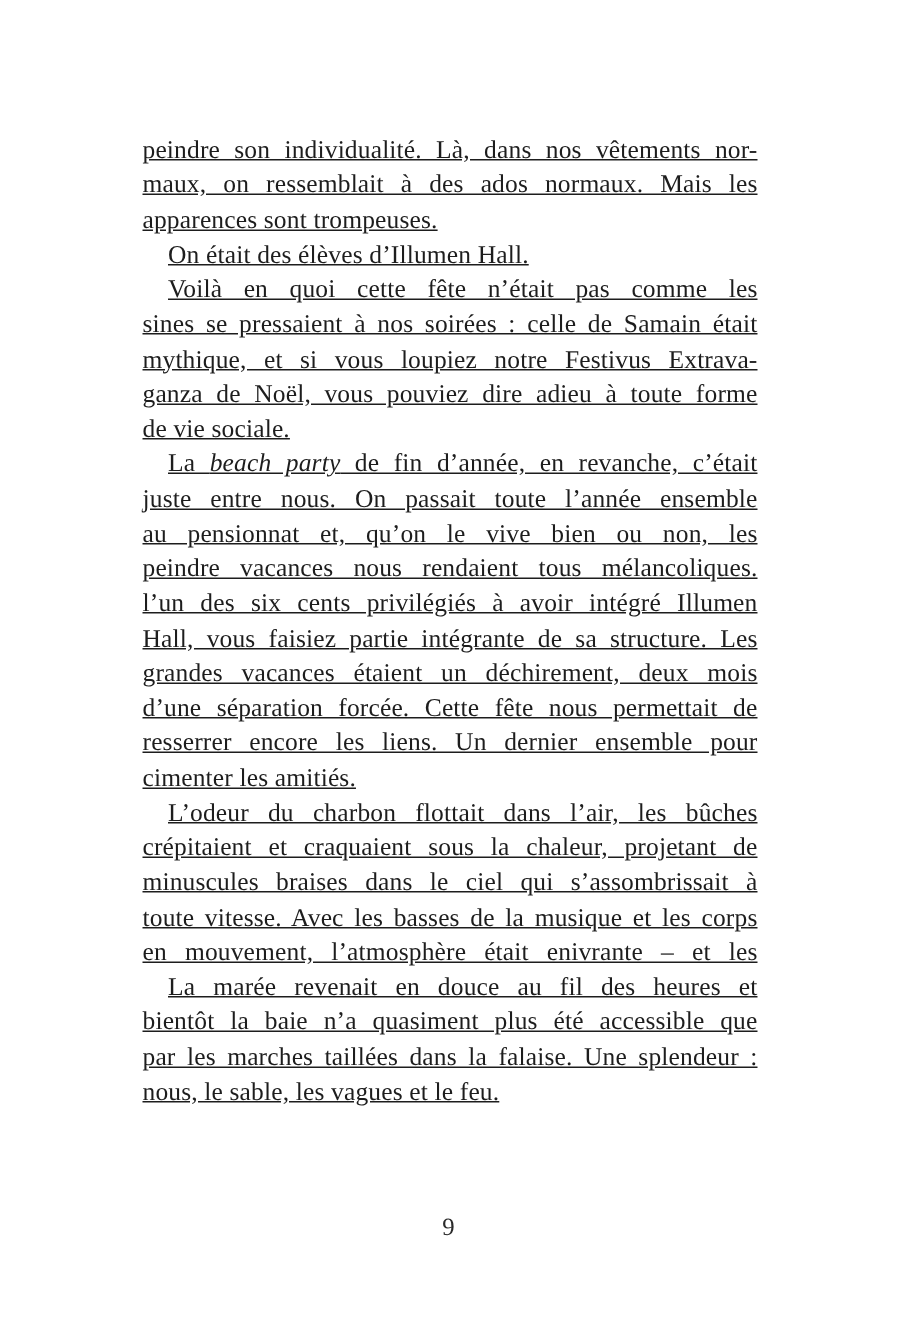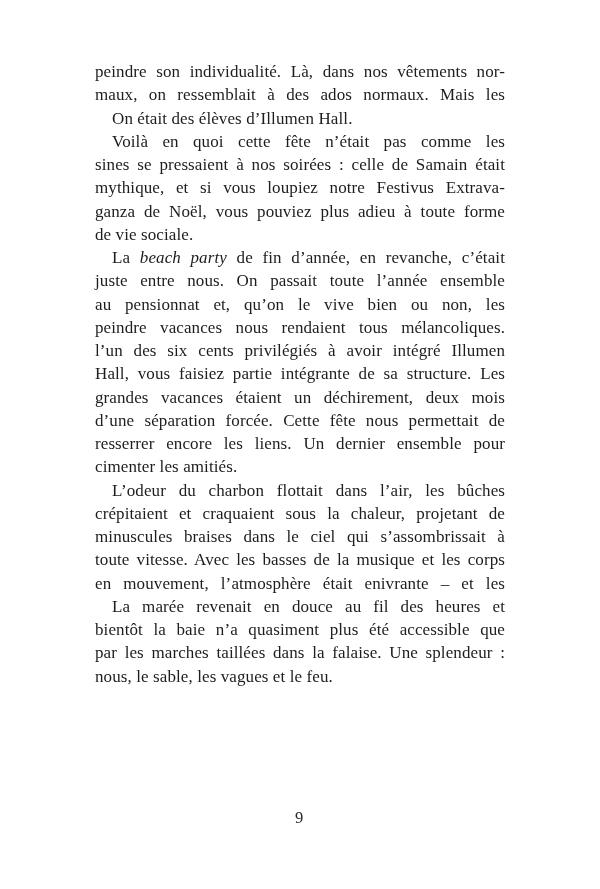--- a/index.html
+++ b/index.html
@@ -12,22 +12,23 @@
     width: 600px;
     height: 889px;
     background: #ffffff;
     font-family: "Liberation Serif", "DejaVu Serif", serif;
     color: #1d1d1d;
     overflow: hidden;
   }
   .text-block {
     position: absolute;
     left: 95px;
-    top: 60px;
+    top: 88px;
     width: 410px;
+    text-decoration: underline;
   }
   .line {
     font-size: 17px;
     line-height: 23.25px;
     height: 23.25px;
     text-align: justify;
     text-align-last: justify;
     -moz-text-align-last: justify;
     white-space: normal;
     letter-spacing: 0.1px;
@@ -52,25 +53,26 @@
     color: #2a2a2a;
   }
 </style>
 </head>
 <body>
 
 <div class="book-page" style="color: rgb(29, 29, 29); background: rgb(255, 255, 255);">
   <div class="text-block" id="text-block">
       <div class="line"><span>peindre son individualité. Là, dans nos vêtements nor-</span></div>
       <div class="line"><span>maux, on ressemblait à des ados normaux. Mais les</span></div>
+      <div class="line flush"><span>apparences sont trompeuses.</span></div>
       <div class="line indent flush"><span>On était des élèves d’Illumen Hall.</span></div>
       <div class="line indent"><span>Voilà en quoi cette fête n’était pas comme les</span></div>
       <div class="line"><span>sines se pressaient à nos soirées : celle de Samain était</span></div>
       <div class="line"><span>mythique, et si vous loupiez notre Festivus Extrava-</span></div>
-      <div class="line"><span>ganza de Noël, vous pouviez plus adieu à toute forme</span></div>
+      <div class="line"><span>ganza de Noël, vous pouviez dire adieu à toute forme</span></div>
       <div class="line flush"><span>de vie sociale.</span></div>
       <div class="line indent"><span>La </span><span class="italic">beach party</span><span> de fin d’année, en revanche, c’était</span></div>
       <div class="line"><span>juste entre nous. On passait toute l’année ensemble</span></div>
       <div class="line"><span>au pensionnat et, qu’on le vive bien ou non, les</span></div>
       <div class="line"><span>peindre vacances nous rendaient tous mélancoliques.</span></div>
       <div class="line"><span>l’un des six cents privilégiés à avoir intégré Illumen</span></div>
       <div class="line"><span>Hall, vous faisiez partie intégrante de sa structure. Les</span></div>
       <div class="line"><span>grandes vacances étaient un déchirement, deux mois</span></div>
       <div class="line"><span>d’une séparation forcée. Cette fête nous permettait de</span></div>
       <div class="line"><span>resserrer encore les liens. Un dernier ensemble pour</span></div>

